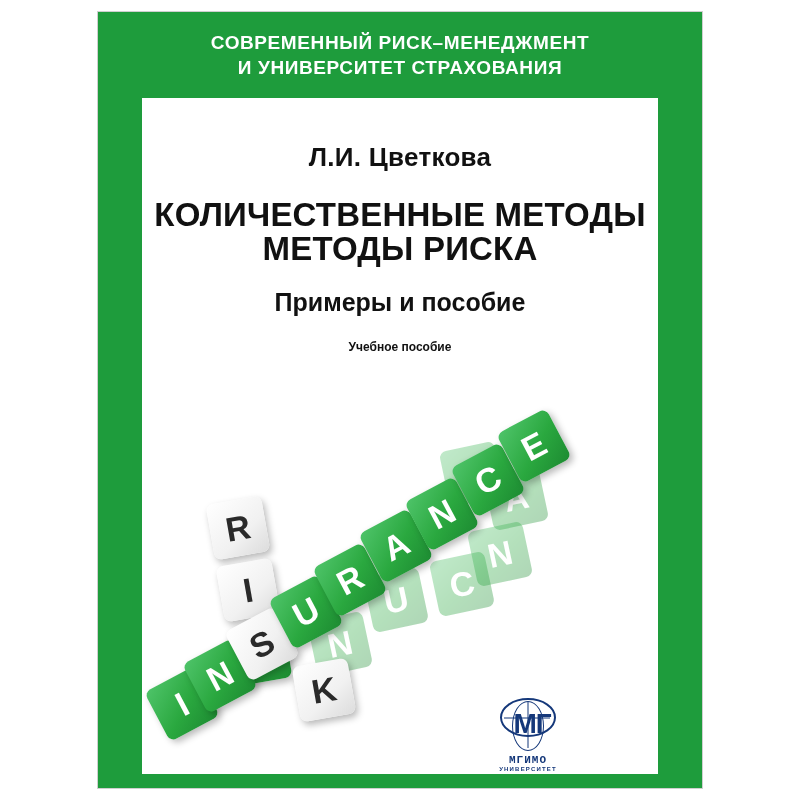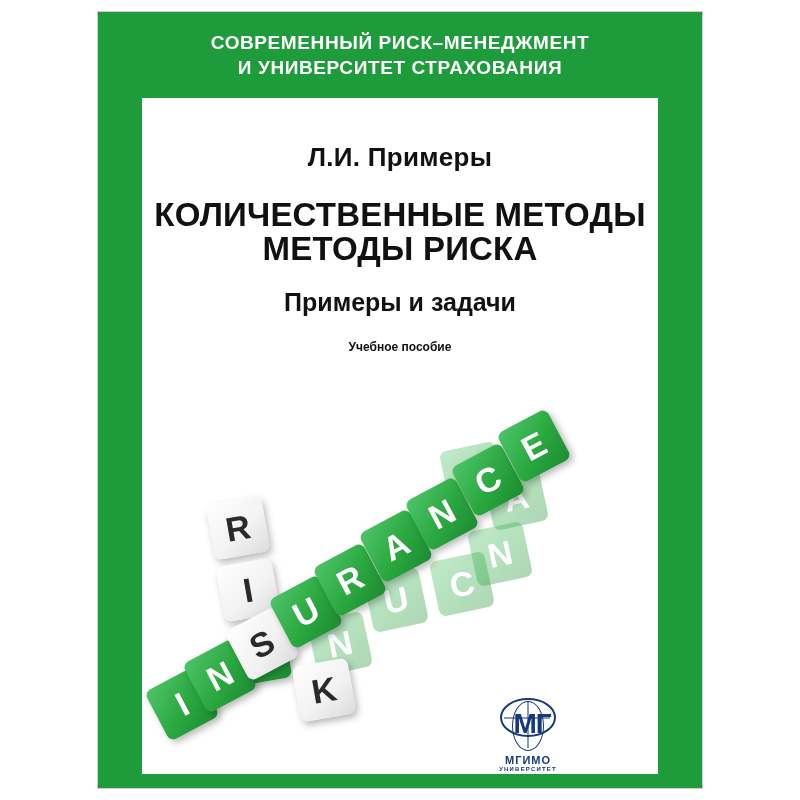--- a/index.html
+++ b/index.html
@@ -231,20 +231,21 @@
     font-weight: bold;
     color: #15387a;
     letter-spacing: -1px;
   }
   .logo-name {
     margin-top: 17px;
     font-size: 11px;
     font-weight: bold;
     color: #15387a;
     letter-spacing: 1px;
+    font-family: Liberation Mono, monospace;
   }
   .logo-sub {
     font-size: 6px;
     font-weight: bold;
     color: #15387a;
     letter-spacing: 1.2px;
   }
 </style>
 </head>
 <body>
@@ -257,28 +258,28 @@
       <div class="series-line">СОВРЕМЕННЫЙ РИСК–МЕНЕДЖМЕНТ</div>
       <div class="series-line">И УНИВЕРСИТЕТ СТРАХОВАНИЯ</div>
     </div>
 
     <div class="left-stripe"></div>
     <div class="right-stripe"></div>
     <div class="bottom-band"></div>
 
     <div class="inner">
 
-      <div class="author">Л.И. Примеры</div>
+      <div class="author">Л.И. Цветкова</div>
 
       <div class="title">
         <div>КОЛИЧЕСТВЕННЫЕ МЕТОДЫ</div>
         <div>МЕТОДЫ РИСКА</div>
       </div>
 
-      <div class="subtitle">Примеры и задачи</div>
+      <div class="subtitle">Примеры и пособие</div>
 
       <div class="kind">Учебное пособие</div>
 
       <div class="illustration">
 
         <div class="cube green ghost" style="left:272px; top:70px; transform:rotate(-12deg);">R</div>
         <div class="cube green ghost" style="left:316px; top:94px; transform:rotate(-12deg);">A</div>
         <div class="cube green ghost" style="left:300px; top:150px; transform:rotate(-12deg);">N</div>
         <div class="cube green ghost" style="left:262px; top:180px; transform:rotate(-12deg);">C</div>
         <div class="cube green ghost" style="left:196px; top:196px; transform:rotate(-12deg);">U</div>

